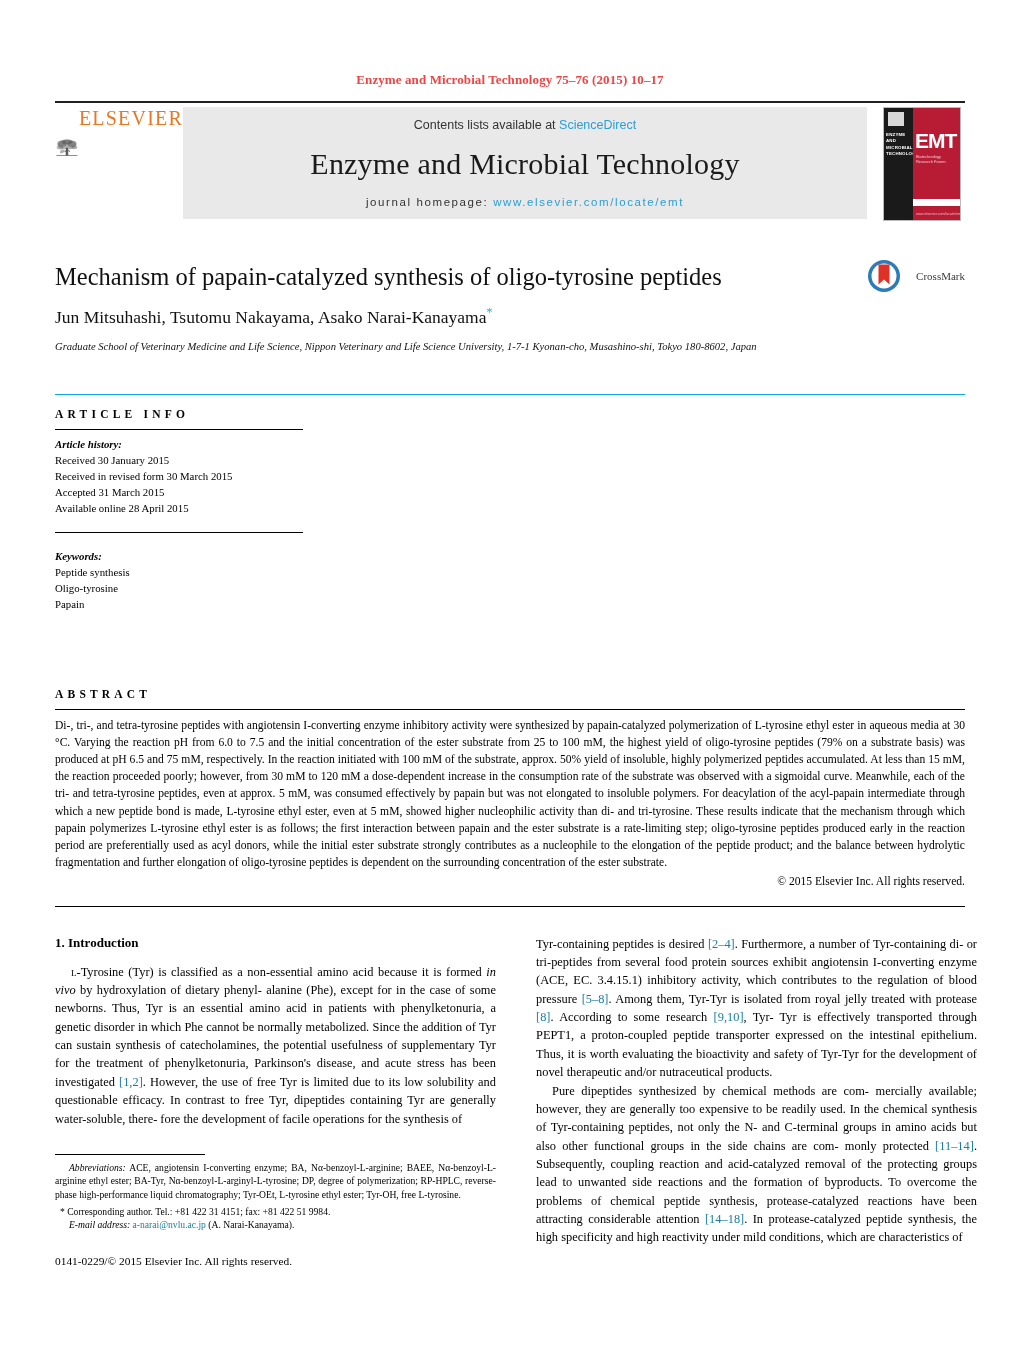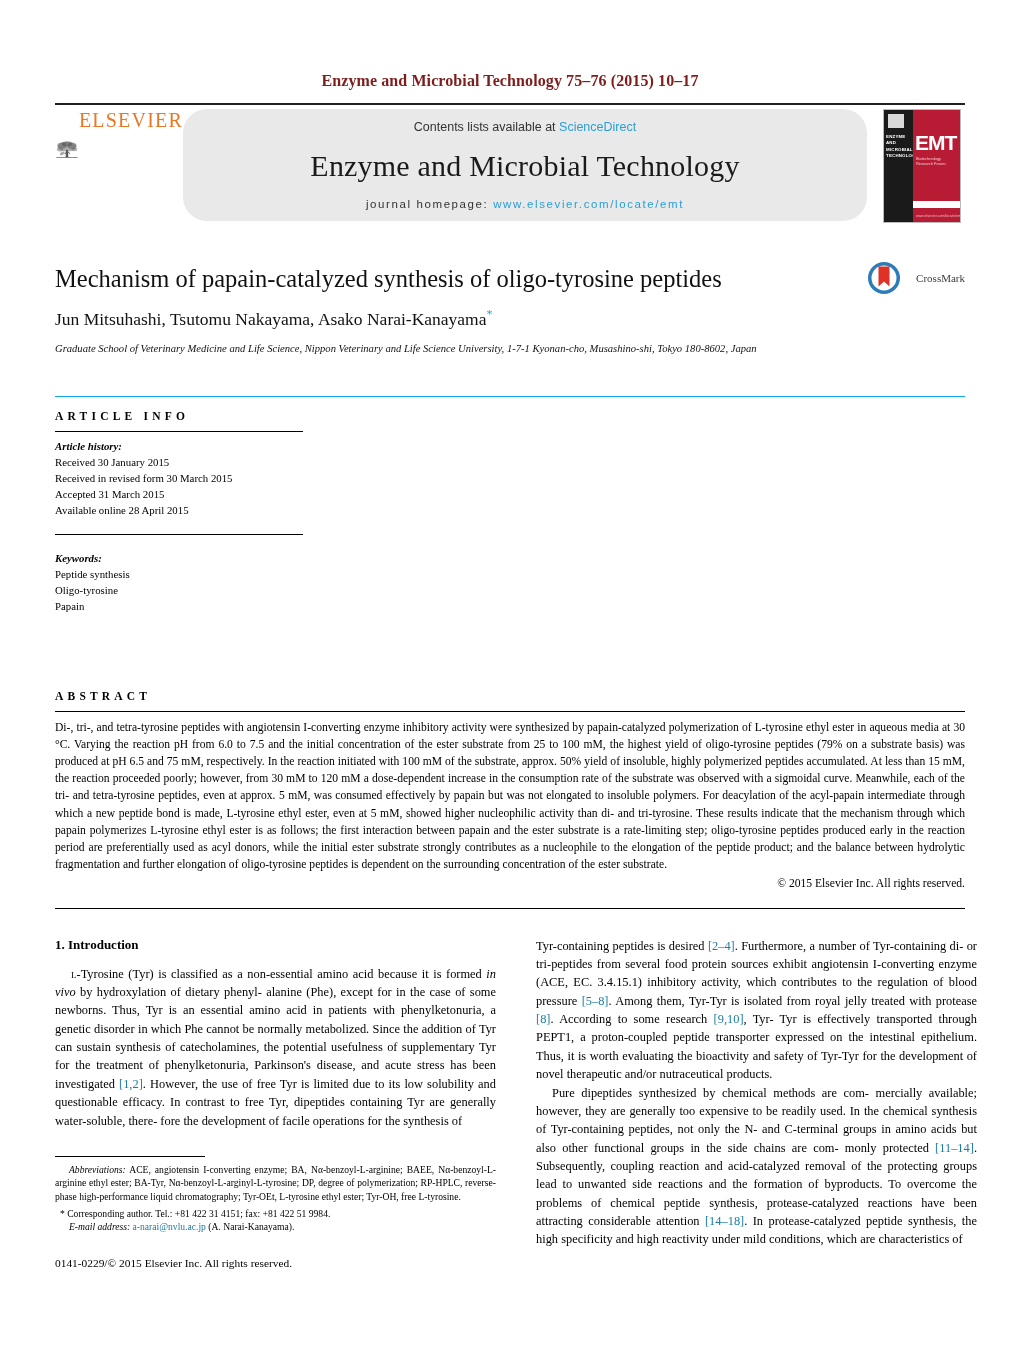--- a/index.html
+++ b/index.html
@@ -12,24 +12,24 @@
     color: #000000;
     position: relative;
     overflow: hidden;
   }
 
   .page { position: relative; width: 1020px; height: 1351px; padding: 0; }
 
   
   .running-head {
     text-align: center;
-    color: #7f1d1d;
+    color: #ef4444;
     font-family: "Liberation Serif", serif;
     font-weight: bold;
-    font-size: 16px;
+    font-size: 13px;
     letter-spacing: .1px;
     padding-top: 72px;
   }
 
   
   .masthead {
     margin: 13px 55px 0 55px;
     border-top: 2px solid #231f20;
     display: flex;
     align-items: stretch;
@@ -56,21 +56,20 @@
     font-weight: 400;
   }
   .mast-center {
     flex: 1 1 auto;
     background: #e9e9e9;
     display: flex;
     flex-direction: column;
     align-items: center;
     justify-content: space-between;
     padding: 11px 0 11px 0;
-    border-radius: 24px;
   }
   .contents-line {
     font-family: "Liberation Sans", sans-serif;
     font-size: 12.5px;
     color: #333;
   }
   .contents-line .sd { color: #2a9fd6; }
   .journal-title {
     font-family: "Liberation Serif", serif;
     font-size: 30px;

